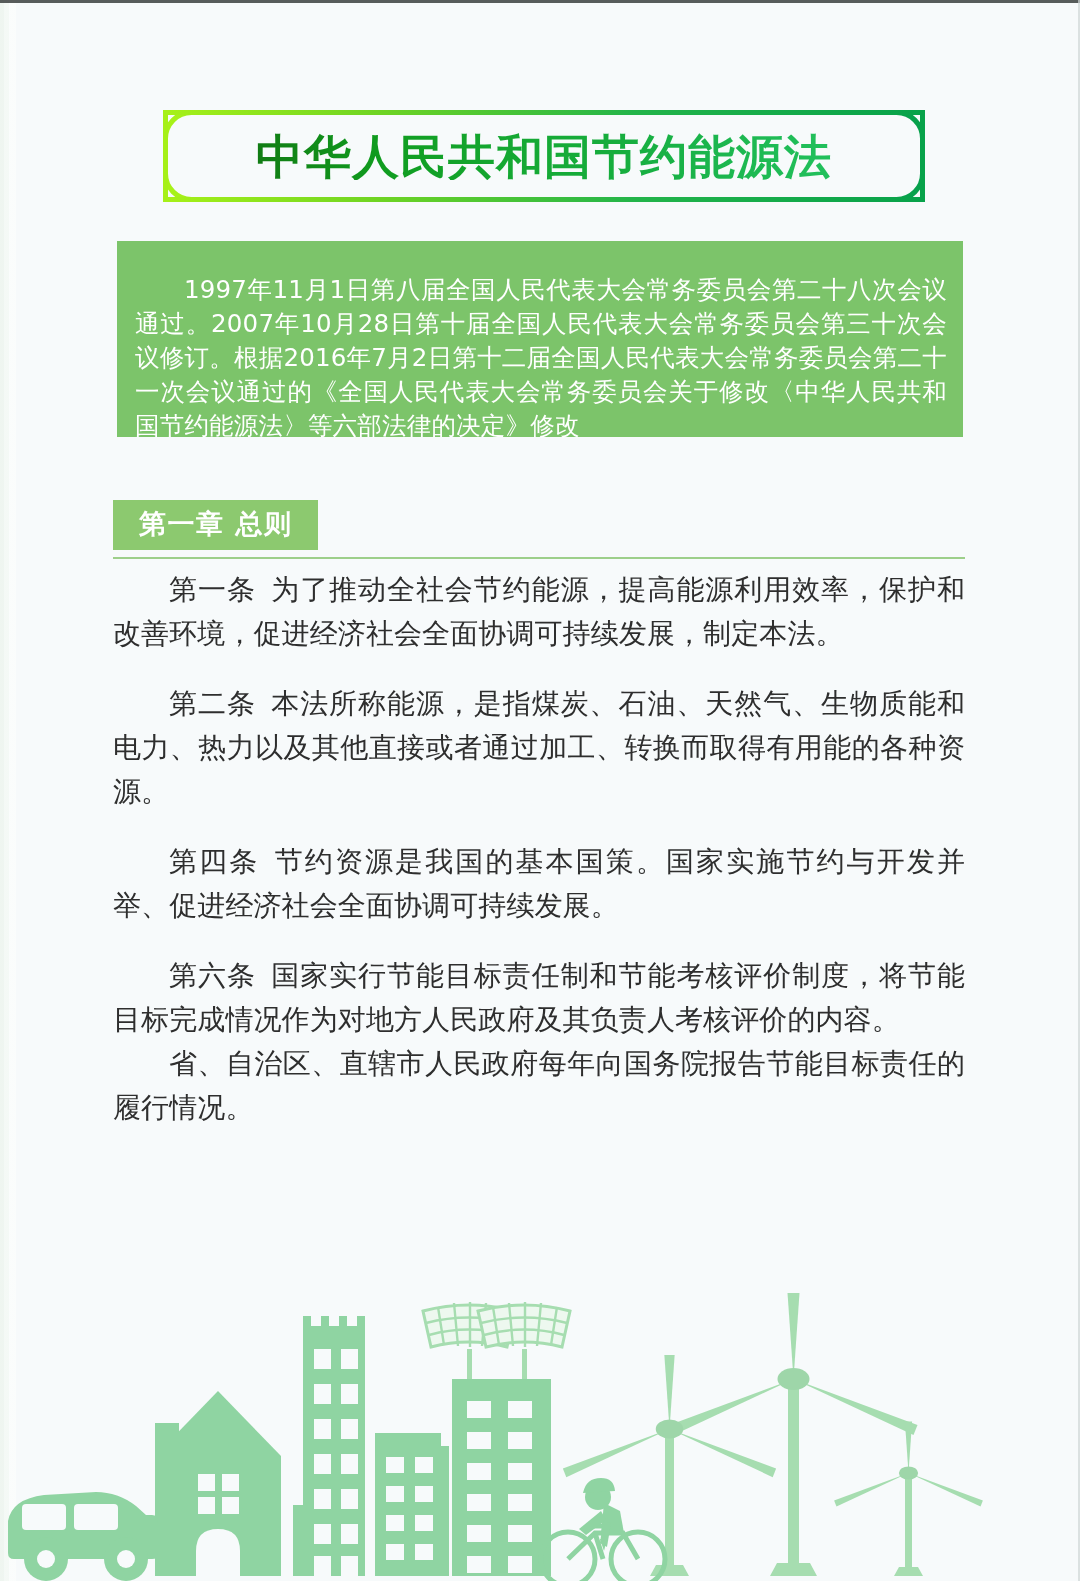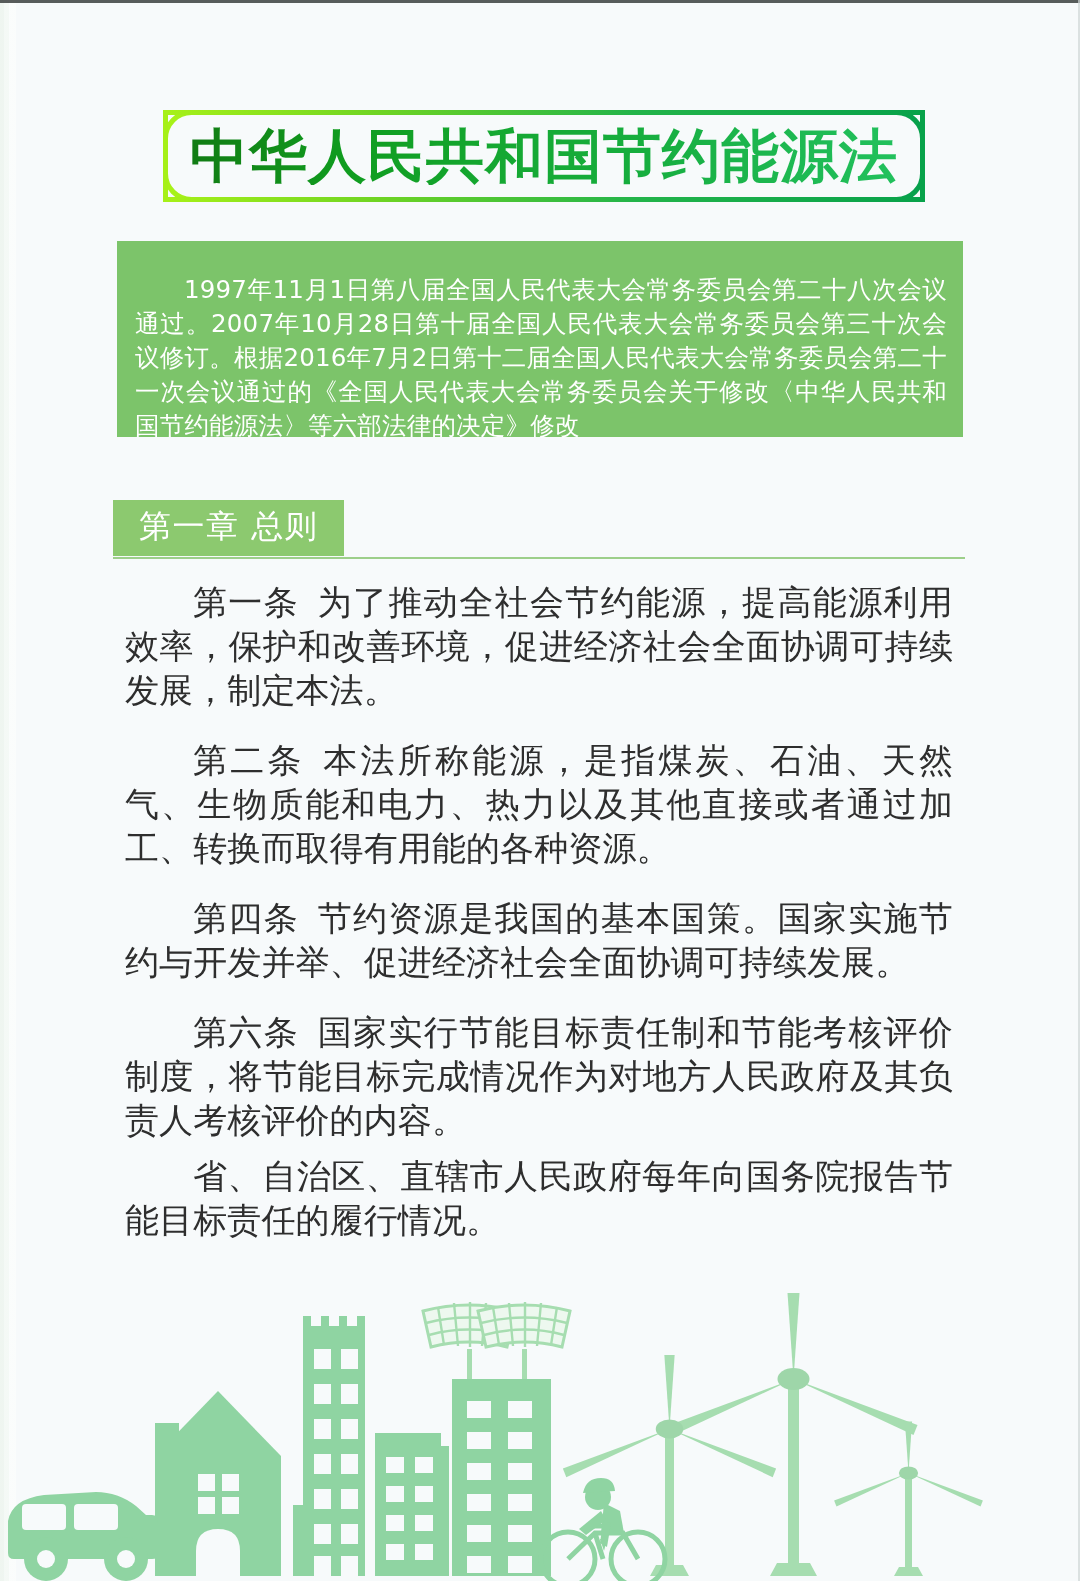--- a/index.html
+++ b/index.html
@@ -79,21 +79,21 @@
   
   .title-frame {
     position: absolute;
     inset: 0;
     pointer-events: none;
   }
   .title-text {
     position: relative;
     font-family: "DejaVu Sans", "Liberation Sans", sans-serif;
     font-weight: 700;
-    font-size: 58px;
+    font-size: 47px;
     letter-spacing: 1px;
     line-height: 1;
     white-space: nowrap;
     background: linear-gradient(90deg,
         #117a13 0%, #109c1f 22%, #15a832 44%,
         #16ad3d 62%, #1cb64e 80%, #22c15d 100%);
     -webkit-background-clip: text;
     background-clip: text;
     color: transparent;
     -webkit-text-fill-color: transparent;
@@ -123,22 +123,22 @@
     font-family: "DejaVu Sans", "Liberation Sans", sans-serif;
   }
 
   
   .chapter {
     position: absolute;
     left: 113px;
     top: 500px;
     background: #8cc96f;
     color: #ffffff;
-    font-size: 32px;
-    font-weight: 400;
+    font-size: 27px;
+    font-weight: 700;
     letter-spacing: 1.5px;
     padding: 8px 26px 11px 26px;
     line-height: 1.15;
     display: inline-block;
   }
   .chapter-rule {
     position: absolute;
     left: 113px;
     top: 557px;
     width: 852px;
@@ -151,23 +151,23 @@
     position: absolute;
     left: 113px;
     top: 568px;
     width: 852px;
   }
   .article {
     margin: 0 0 26px 0;
   }
   .article:last-child { margin-bottom: 0; }
   .article p {
-    margin: 12px;
+    margin: 0;
     color: #2e2e2e;
-    font-size: 34px;
+    font-size: 28px;
     line-height: 44px;
     text-align: justify;
     text-indent: 2em;
     letter-spacing: .1px;
     font-family: "DejaVu Sans", "Liberation Sans", sans-serif;
   }
   .article p .lead {
     margin-right: .55em;
   }
 

